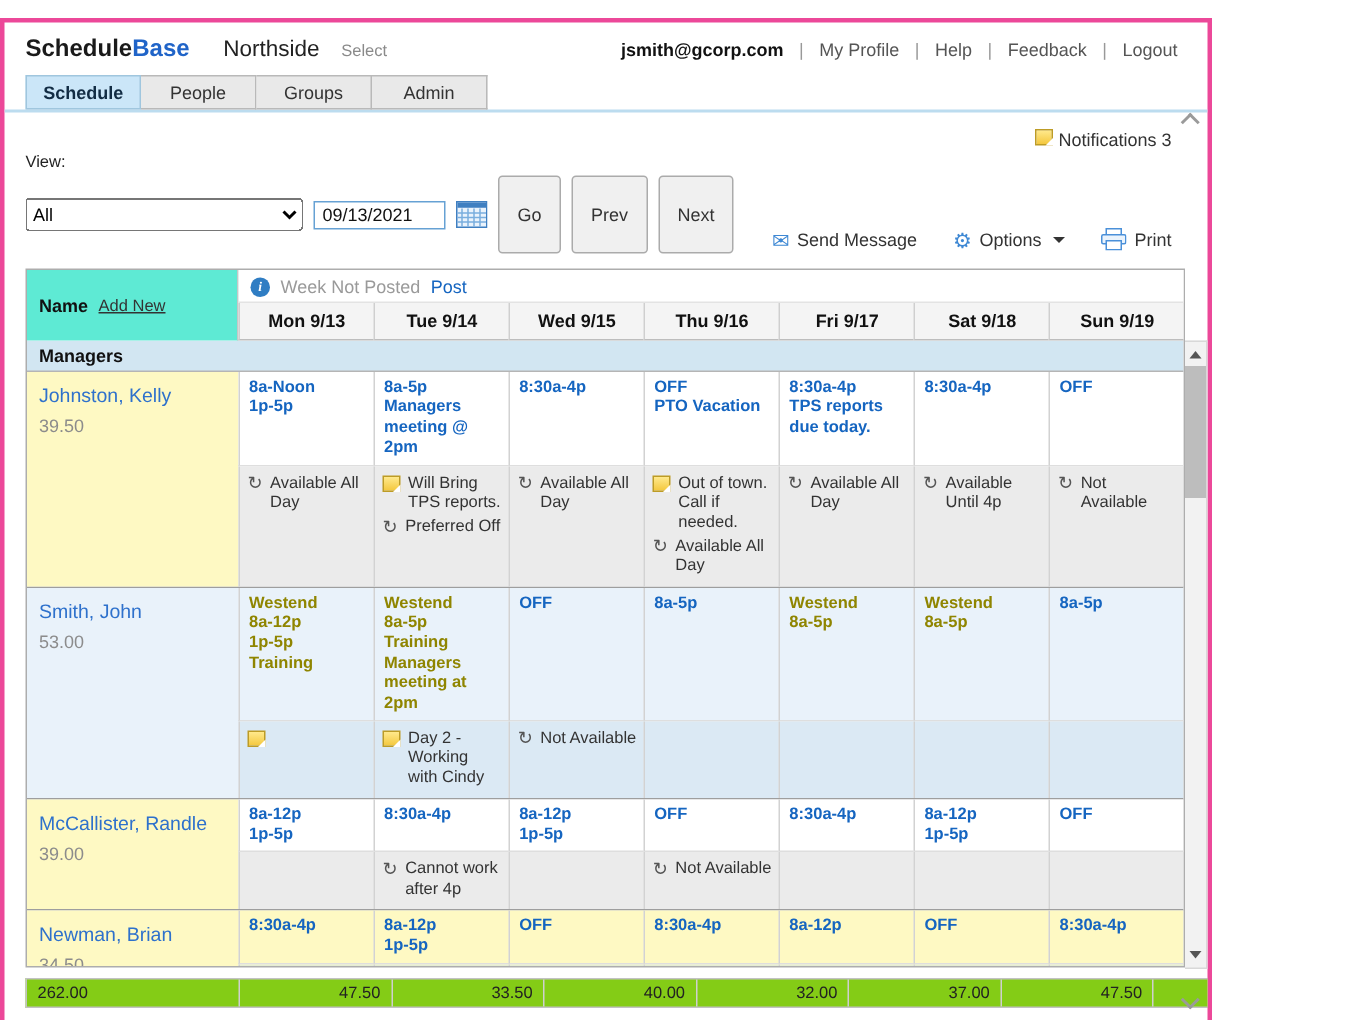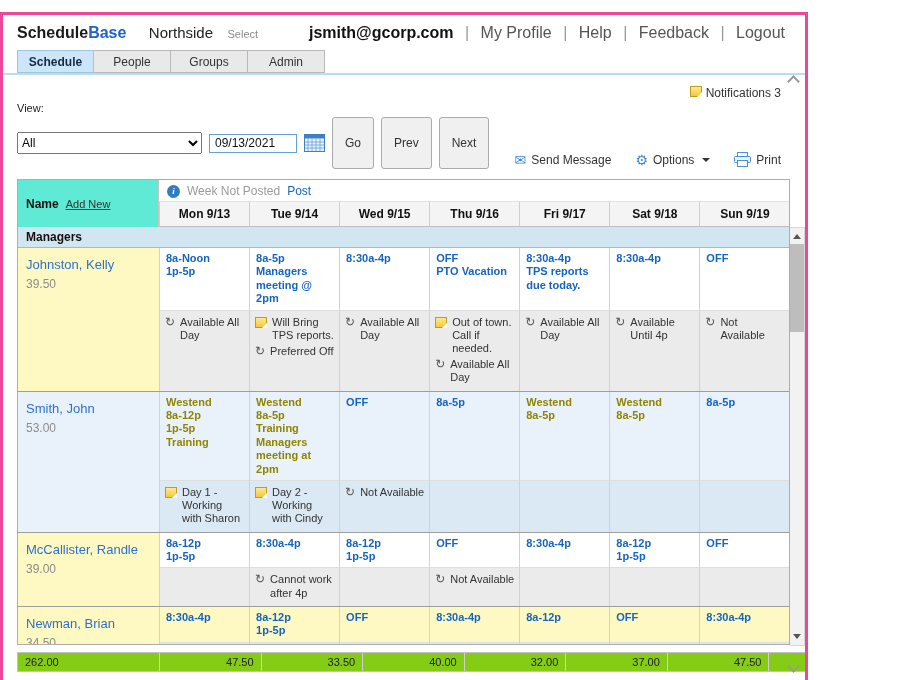--- a/index.html
+++ b/index.html
@@ -6,21 +6,21 @@
   html,body { margin:0; padding:0; background:#fff; }
   body { font-family:"Liberation Sans", sans-serif; }
   #page { width:808px; height:680px; border:3px solid #ec4899; position:relative; overflow:hidden; background:#fff;margin-top:12px; }
 
   
   .topbar { display:flex; justify-content:space-between; align-items:baseline; padding:9px 20px 2px 14px; }
   .brand { font-size:16px; font-weight:bold; color:#1a1a1a; }
   .brand .b { color:#2064c8; }
   .loc { font-size:15px; margin-left:18px; color:#222; }
   .select-link { font-size:11px; color:#8a8a8a; margin-left:10px; text-decoration:none; cursor:pointer; }
-  .userbar { font-size:16px; color:#555; }
+  .userbar { font-size:12px; color:#555; }
   .userbar .email { font-weight:bold; color:#111; }
   .userbar .sep { color:#999; margin:0 7px; }
   .userbar a { color:#555; text-decoration:none; cursor:pointer; }
 
   
   .tabs { margin:6px 0 0 14px; display:flex; }
   .tab { width:77px; text-align:center; font-size:12px; padding:4px 0 3px; background:#e9e9e9; border:1px solid #b9b9b9; border-left-width:0; color:#333; cursor:pointer; }
   .tab:first-child { border-left-width:1px; }
   .tab.active { background:#cbe6f8; font-weight:bold; color:#122c44; border-color:#a0c6de; }
   .tab-rule { height:2px; background:#bcdcef; }
@@ -285,21 +285,20 @@
           <div class="sc">OFF</div>
           <div class="sc">8a-5p</div>
           <div class="sc ol">Westend
 8a-5p</div>
           <div class="sc ol">Westend
 8a-5p</div>
           <div class="sc">8a-5p</div>
           <div class="nc">
             <div class="nitem">
                 <span class="ic-note"></span>
-                <span>Day 1 - Working with Sharon</span>
               </div>
           </div>
           <div class="nc">
             <div class="nitem">
                 <span class="ic-note"></span>
                 <span>Day 2 - Working with Cindy</span>
               </div>
           </div>
           <div class="nc">
             <div class="nitem">

